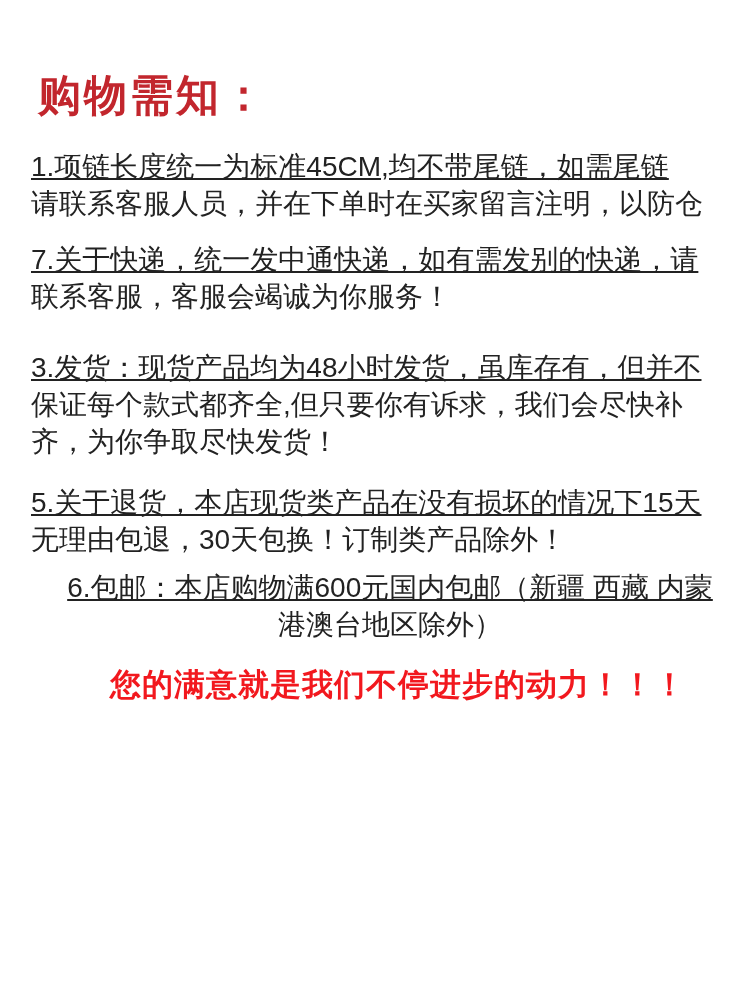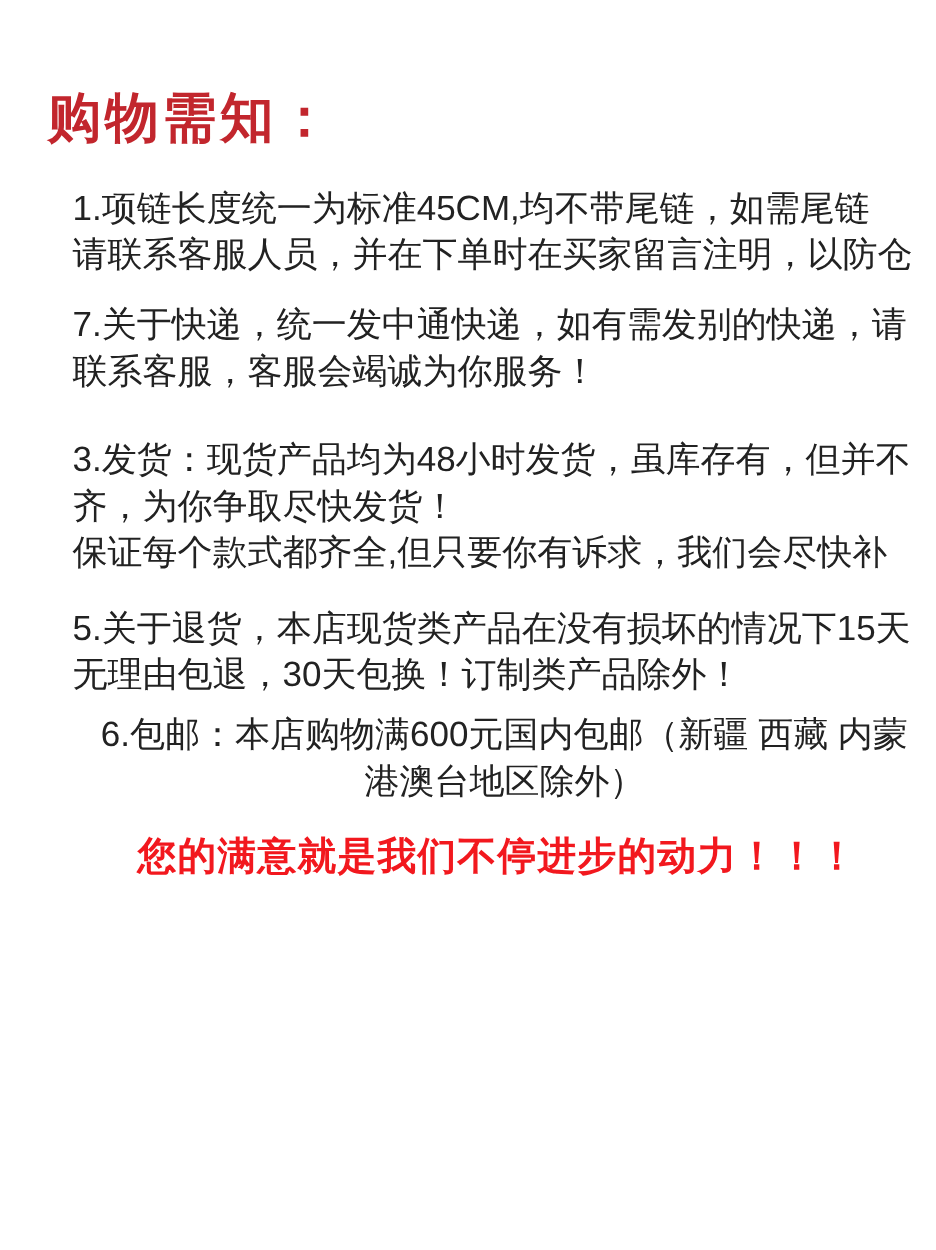--- a/index.html
+++ b/index.html
@@ -26,24 +26,25 @@
     color: #c2262d;
   }
   .notices {
     margin-top: 26px;
     font-size: 28px;
     line-height: 37px;
     color: #222222;
     font-weight: 300;
   }
   .notice .line {
-    padding-left: 58px;
+    padding-left: 31px;
     white-space: nowrap;
   }
   .notice .line:first-child {
+    text-decoration: underline;
   }
   .notice:nth-child(1) { margin-bottom: 19px; }
   .notice:nth-child(2) { margin-bottom: 34px; }
   .notice:nth-child(3) { margin-bottom: 24px; }
   .notice:nth-child(4) { margin-bottom: 11px; }
   .notice:nth-child(5) { margin-bottom: 9px; text-align: center; }
   .notice:nth-child(6) { margin-bottom: 0; }
   .highlight {
     margin-top: 22px;
     margin-left: 110px;
@@ -74,22 +75,22 @@
       <div class="notice">
         <div class="line">1.项链长度统一为标准45CM,均不带尾链，如需尾链</div>
         <div class="line">请联系客服人员，并在下单时在买家留言注明，以防仓</div>
       </div>
       <div class="notice">
         <div class="line">7.关于快递，统一发中通快递，如有需发别的快递，请</div>
         <div class="line">联系客服，客服会竭诚为你服务！</div>
       </div>
       <div class="notice">
         <div class="line">3.发货：现货产品均为48小时发货，虽库存有，但并不</div>
+        <div class="line">保证每个款式都齐全,但只要你有诉求，我们会尽快补</div>
         <div class="line">齐，为你争取尽快发货！</div>
-        <div class="line">保证每个款式都齐全,但只要你有诉求，我们会尽快补</div>
       </div>
       <div class="notice">
         <div class="line">5.关于退货，本店现货类产品在没有损坏的情况下15天</div>
         <div class="line">无理由包退，30天包换！订制类产品除外！</div>
       </div>
       <div class="notice">
         <div class="line">6.包邮：本店购物满600元国内包邮（新疆 西藏 内蒙</div>
         <div class="line">港澳台地区除外）</div>
       </div>
     </div>

